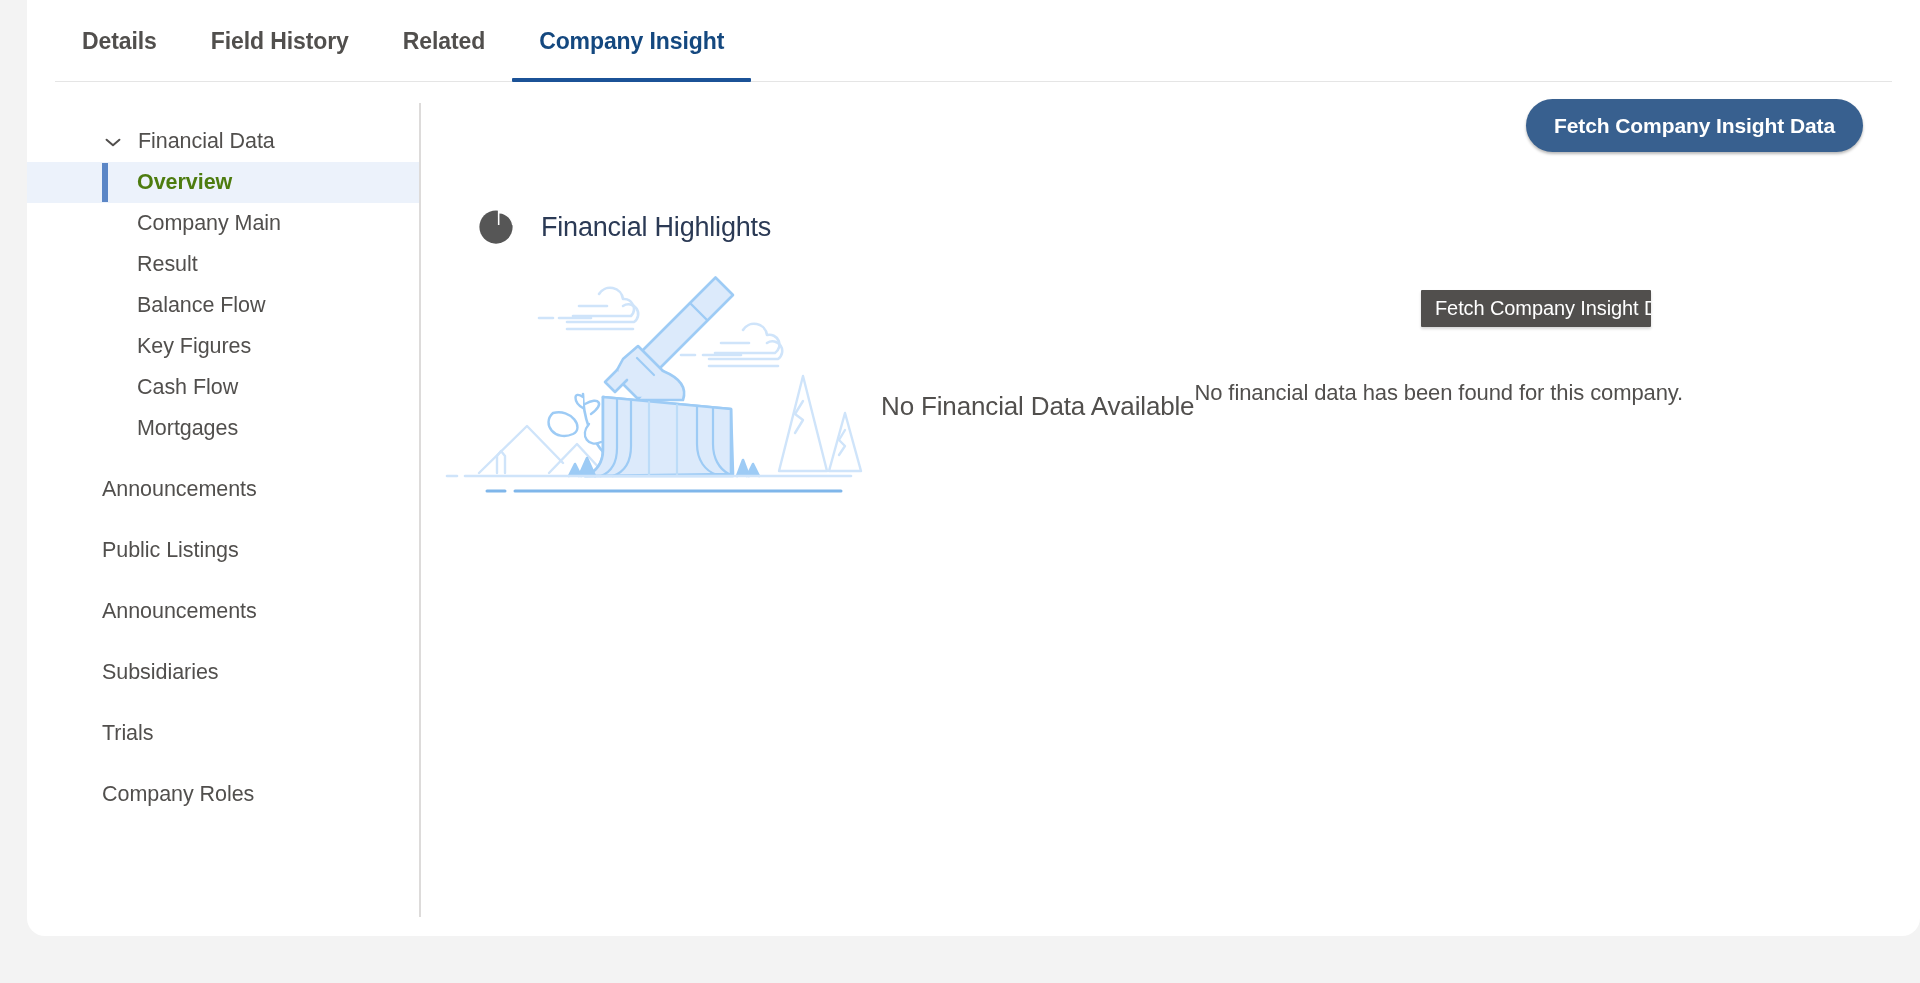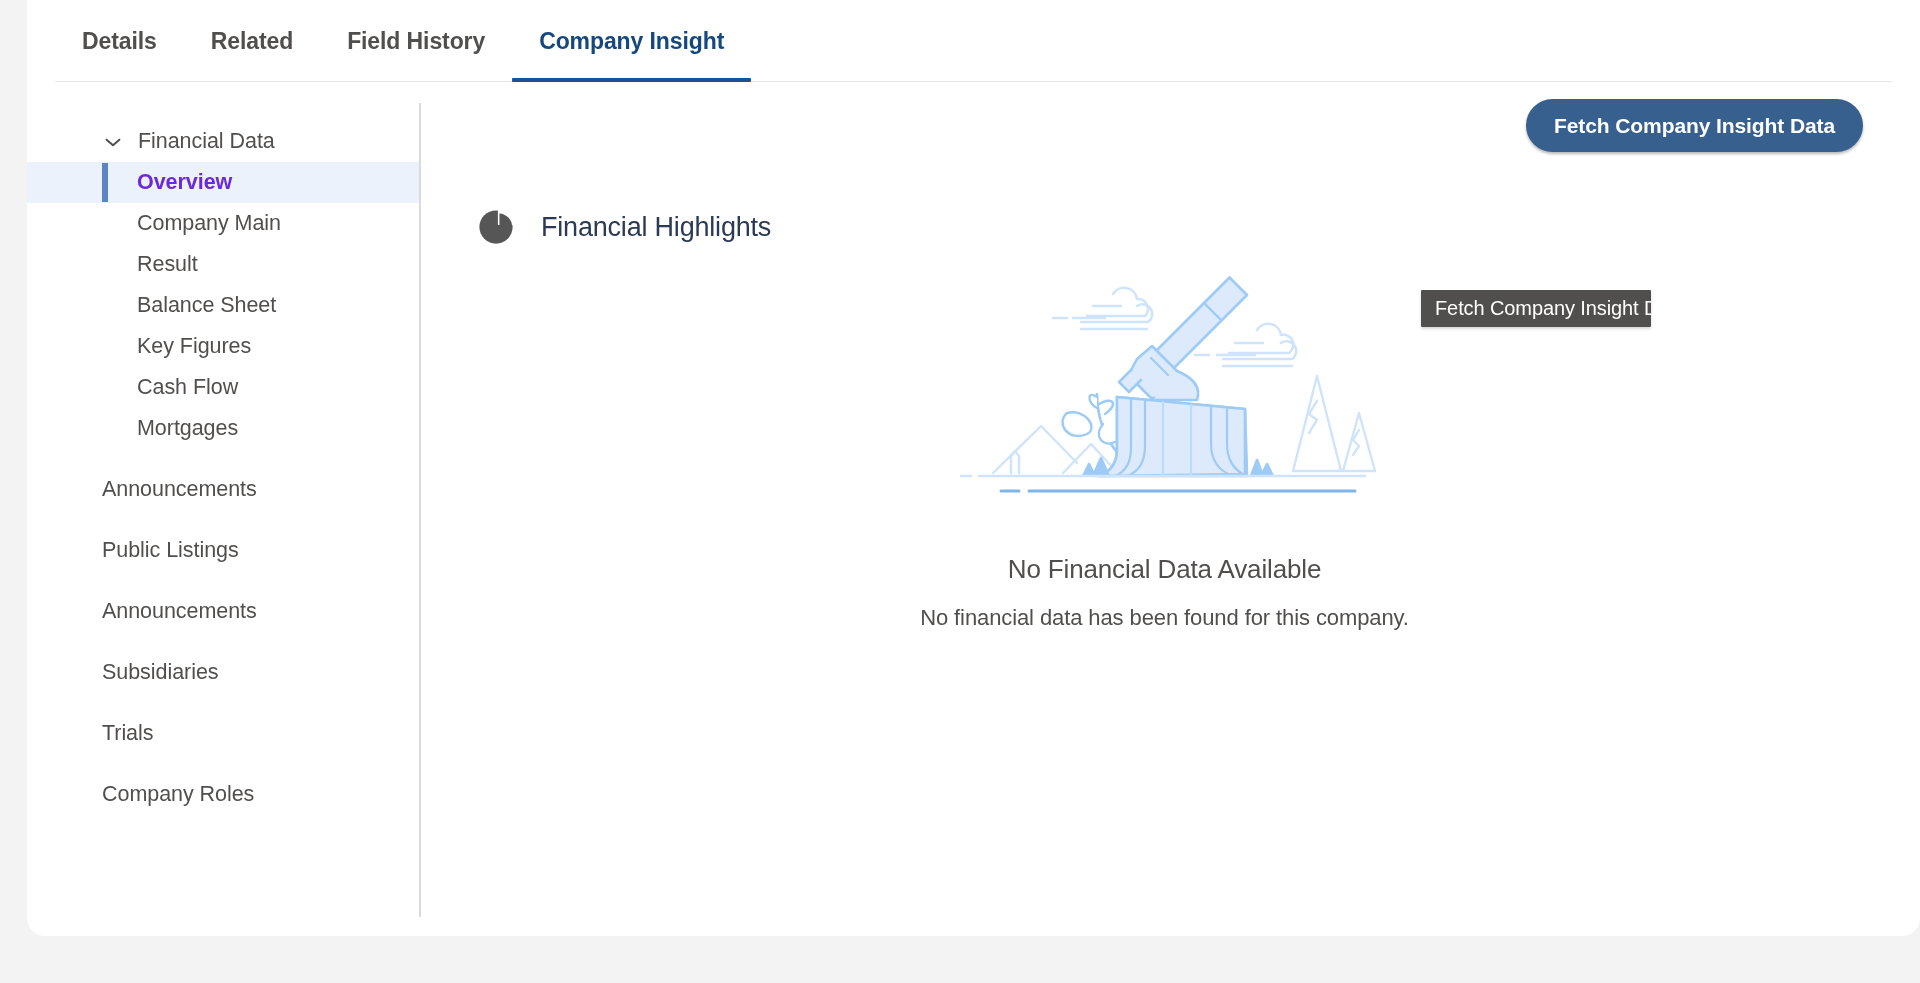--- a/index.html
+++ b/index.html
@@ -139,21 +139,21 @@
     color: #514f4d;
     letter-spacing: -0.05px;
   }
   .nav-item.toplevel { padding-left: 75px; margin-top: 20px; }
   .nav-item.sub      { padding-left: 110px; }
 
   .nav-item.active {
     background: #ecf2fb;
   }
   .nav-item.active .label {
-    color: #6d28d9;
+    color: #4d7c0f;
     font-weight: bold;
   }
   .nav-item.active::before {
     content: "";
     position: absolute;
     left: 75px;
     top: 1px;
     bottom: 1px;
     width: 6px;
     background: #5b86c6;
@@ -229,21 +229,21 @@
     letter-spacing: -0.2px;
   }
 
   
   .empty {
     position: absolute;
     left: 0;
     right: 12px;
     top: 175px;
     display: flex;
-    flex-direction: column;
+    flex-direction: row;
     align-items: center;
     text-align: right;
   }
   .empty-illustration {
     width: 450px;
     height: 250px;
     display: block;
     margin-left: 10px;
   }
   .empty-title {
@@ -265,24 +265,24 @@
 <div class="page">
   <div class="card">
 
     <div class="tabbar">
       <div class="tab-underline-track"></div>
       <div class="tabs">
         <div class="tab">
           <span>Details</span>
         </div>
         <div class="tab">
+          <span>Field History</span>
+        </div>
+        <div class="tab">
           <span>Related</span>
-        </div>
-        <div class="tab">
-          <span>Field History</span>
         </div>
         <div class="tab active">
           <span>Company Insight</span>
         </div>
       </div>
     </div>
 
     <div class="body-area">
 
       <div class="vdivider"></div>
@@ -299,21 +299,21 @@
         <div class="nav-item sub active">
           <span class="label">Overview</span>
         </div>
         <div class="nav-item sub">
           <span class="label">Company Main</span>
         </div>
         <div class="nav-item sub">
           <span class="label">Result</span>
         </div>
         <div class="nav-item sub">
-          <span class="label">Balance Sheet</span>
+          <span class="label">Balance Flow</span>
         </div>
         <div class="nav-item sub">
           <span class="label">Key Figures</span>
         </div>
         <div class="nav-item sub">
           <span class="label">Cash Flow</span>
         </div>
         <div class="nav-item sub">
           <span class="label">Mortgages</span>
         </div>

